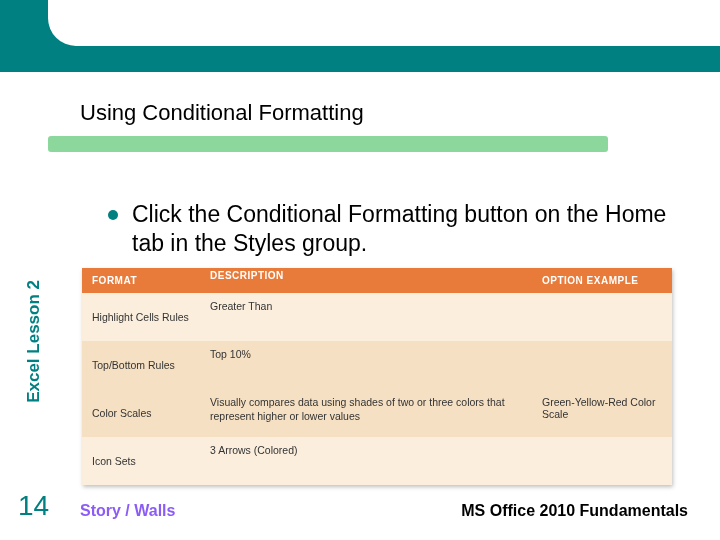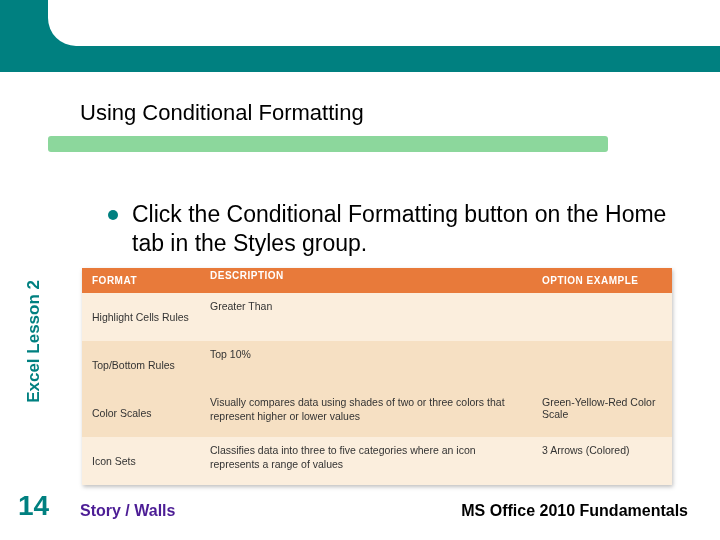--- a/index.html
+++ b/index.html
@@ -8,22 +8,22 @@
   .topbar { position: absolute; top: 0; left: 0; width: 720px; height: 72px; background: #008080; }
   .topbar-cut { position: absolute; top: 0; left: 48px; width: 672px; height: 46px; background: #fff; border-bottom-left-radius: 28px; }
   .title { position: absolute; top: 100px; left: 80px; font-size: 22px; font-weight: 400; color: #000; }
   .title-underline { position: absolute; top: 136px; left: 48px; width: 560px; height: 16px; background: #8cd79c; border-radius: 3px; }
   .bullet-area { position: absolute; top: 192px; left: 108px; width: 560px; margin-top: 8px; }
   .bullet { display: flex; align-items: flex-start; gap: 14px; }
   .dot { width: 10px; height: 10px; background: #008080; border-radius: 50%; margin-top: 10px; flex-shrink: 0; }
   .bullet-text { font-size: 23px; color: #000; line-height: 1.25; }
   .sidebar-label { position: absolute; left: 24px; top: 280px; font-size: 17px; font-weight: bold; color: #008080; transform: rotate(-90deg); transform-origin: left top; white-space: nowrap; }
   .sidebar-label span { display: inline-block; transform: translateX(-100%); }
-  .slidenum { position: absolute; left: 18px; bottom: 18px; font-size: 28px; font-weight: bold; color: #008080; }
-  .footer-left { position: absolute; left: 80px; bottom: 20px; font-size: 16px; font-weight: bold; color: #4c1d95; }
+  .slidenum { position: absolute; left: 18px; bottom: 18px; font-size: 28px; font-weight: normal; color: #008080; }
+  .footer-left { position: absolute; left: 80px; bottom: 20px; font-size: 16px; font-weight: bold; color: #8b5cf6; }
   .footer-right { position: absolute; right: 32px; bottom: 20px; font-size: 16px; font-weight: bold; color: #000; }
   .table-wrap { position: absolute; top: 268px; left: 82px; width: 590px; box-shadow: 1px 2px 4px rgba(0,0,0,0.25); }
   .thead { display: flex; background: #e87a3a; color: #fff; font-size: 10px; font-weight: bold; letter-spacing: 0.5px; }
   .thead .c1 { width: 118px; padding: 7px 10px; }
   .thead .c2 { width: 332px; padding: 2px 10px; }
   .thead .c3 { width: 140px; padding: 7px 10px; }
   .trow { display: flex; font-size: 10.5px; color: #333; }
   .trow .c1 { width: 118px; padding: 18px 10px; font-weight: 400; }
   .trow .c2 { width: 332px; padding: 7px 10px; line-height: 1.3; }
   .trow .c3 { width: 140px; padding: 7px 10px; }
@@ -63,21 +63,20 @@
       <div class="c1">Top/Bottom Rules</div>
       <div class="c3">Top 10%</div>
     </div>
     <div class="trow row-b">
       <div class="c1">Color Scales</div>
       <div class="c2">Visually compares data using shades of two or three colors that represent higher or lower values</div>
       <div class="c3">Green-Yellow-Red Color Scale</div>
     </div>
     <div class="trow row-a">
       <div class="c1">Icon Sets</div>
-      <div class="c2">Classifies data into three to five categories where an icon represents a range of values</div>
       <div class="c3">3 Arrows (Colored)</div>
     </div>
   </div>
 
   <div class="slidenum">14</div>
   <div class="footer-left">Story / Walls</div>
   <div class="footer-right">MS Office 2010 Fundamentals</div>
 </div>
 
 </body></html>

